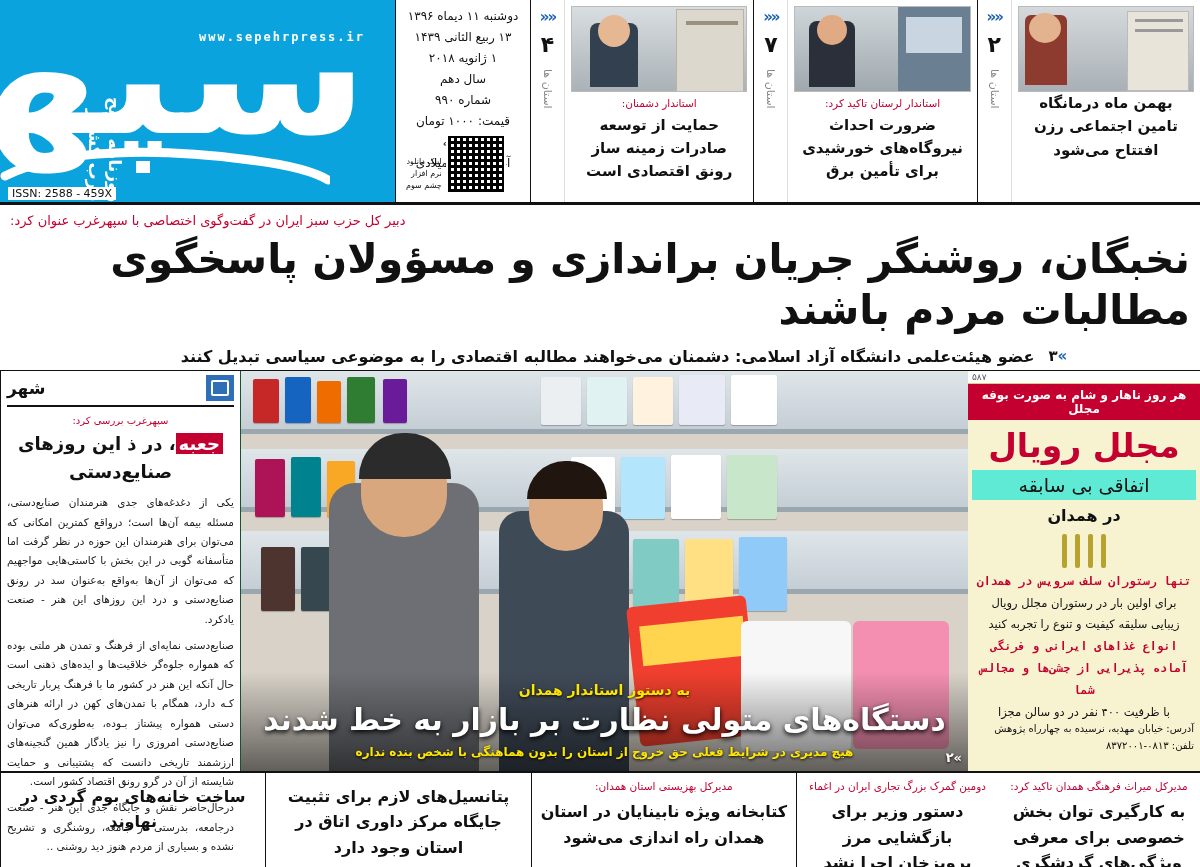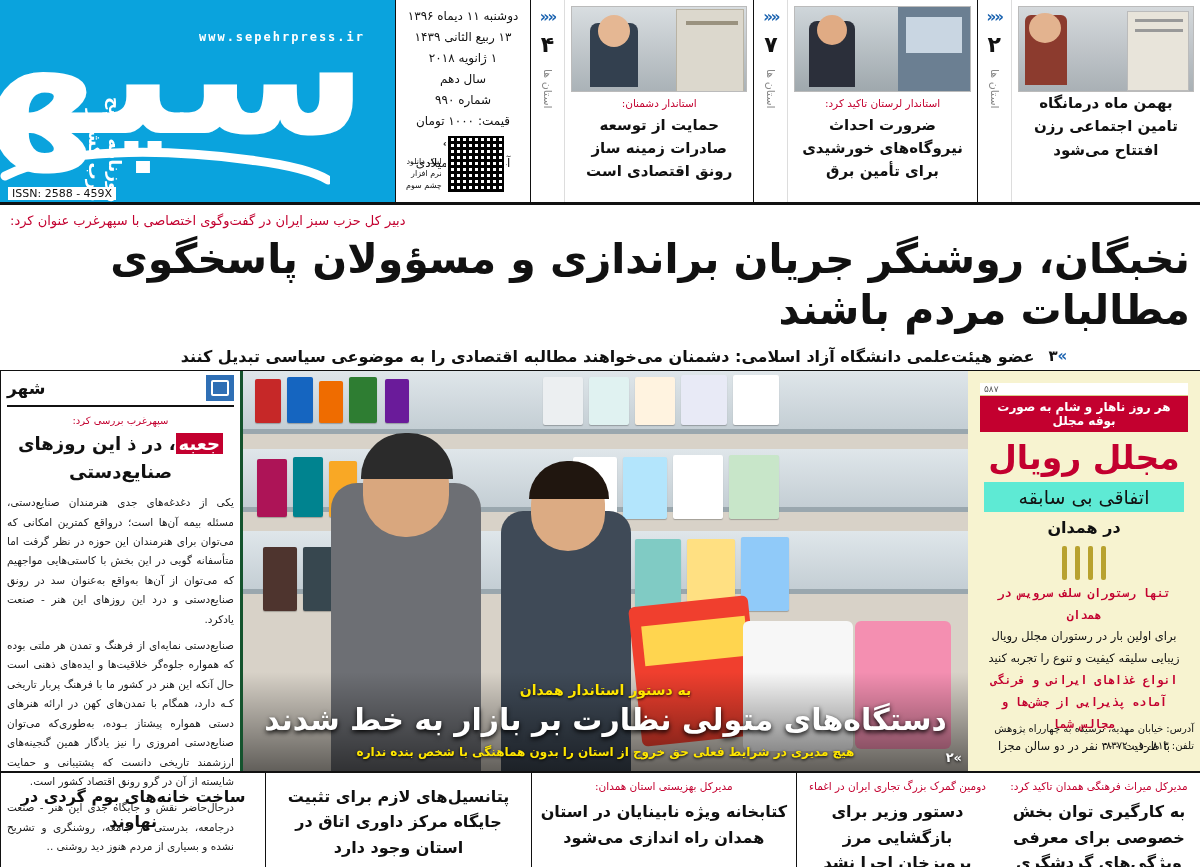--- a/index.html
+++ b/index.html
@@ -94,34 +94,34 @@
   .sec-head{display:flex;align-items:center;justify-content:space-between;border-bottom:2px solid #111;padding-bottom:4px;}
   .sec-title{font-size:17px;font-weight:bold;}
   .sec-logo{width:28px;height:26px;background:#2f6fb5;position:relative;}
   .sec-logo:after{content:"";position:absolute;inset:5px;border:2px solid #fff;border-radius:2px;}
   .mini-kicker{font-size:10px;color:#c3002f;text-align:center;margin:8px 0 4px;}
   .col-title{font-size:18px;font-weight:bold;text-align:center;line-height:1.6;margin-bottom:6px;}
   .col-title .hl{background:#c3002f;color:#fff;padding:0 3px;}
   .col-body{font-size:10.5px;line-height:1.85;text-align:justify;color:#1a1a1a;}
   .col-body p{margin:0 0 7px;}
 
-  .photo-col{flex:1;position:relative;border-left:3px solid #14532d;box-sizing:border-box;overflow:hidden;}
+  .photo-col{flex:1;position:relative;border-left:1px solid #14532d;box-sizing:border-box;overflow:hidden;}
   .photo-fake{position:absolute;inset:0;}
   .shelf{position:absolute;left:0;right:0;height:58px;background:linear-gradient(#dfe6ea,#c4ced4);border-bottom:5px solid #9aa7ae;}
   .prod{position:absolute;border-radius:2px;box-shadow:0 1px 1px rgba(0,0,0,.25);}
   .ph-overlay{
     position:absolute;left:0;right:0;bottom:0;padding:10px 12px 12px;
     background:linear-gradient(transparent,rgba(0,0,0,.55));
   }
   .ph-kicker{color:#ffe600;font-size:14px;font-weight:bold;text-align:center;text-shadow:0 1px 3px #000;margin-bottom:2px;}
   .ph-title{color:#fff;font-size:30px;font-weight:bold;text-align:center;text-shadow:0 2px 5px #000;line-height:1.3;}
   .ph-sub{color:#ffe600;font-size:12px;font-weight:bold;text-align:center;text-shadow:0 1px 3px #000;margin-top:6px;}
   .ph-pg{position:absolute;right:6px;bottom:6px;color:#fff;font-size:13px;font-weight:bold;text-shadow:0 1px 3px #000;}
 
-  .ad-col{width:232px;box-sizing:border-box;background:#f7f3d0;position:relative;padding:12px;}
+  .ad-col{width:232px;box-sizing:border-box;background:#f7f3d0;position:relative;padding:0;}
   .ad-top{background:#ffffff;border-bottom:1px solid #d8cf8d;font-size:9px;text-align:left;padding:1px 4px;color:#555;}
   .ad-band{background:#c3002f;color:#fff;text-align:center;font-size:12px;font-weight:bold;padding:4px 2px;}
   .ad-title{color:#c3002f;font-size:33px;font-weight:bold;text-align:center;margin:8px 0 2px;line-height:1.1;}
   .ad-sub{background:#5eead4;color:#111;font-size:19px;font-weight:normal;text-align:center;padding:4px 2px;margin:6px 4px;}
   .ad-sub2{font-size:16px;font-weight:bold;text-align:center;color:#111;margin:2px 0 6px;}
   .ad-forks{height:40px;display:flex;align-items:center;justify-content:center;gap:8px;}
   .fork{width:5px;height:34px;background:#b8a22f;border-radius:2px;}
   .ad-line{font-size:11.5px;text-align:center;line-height:1.9;color:#111;padding:0 8px;}
   .ad-red{color:#c3002f;font-weight:bold;font-family:Liberation Mono, monospace;}
   .ad-addr{position:absolute;bottom:17px;right:6px;font-size:10px;line-height:1.7;text-align:right;color:#111;}

